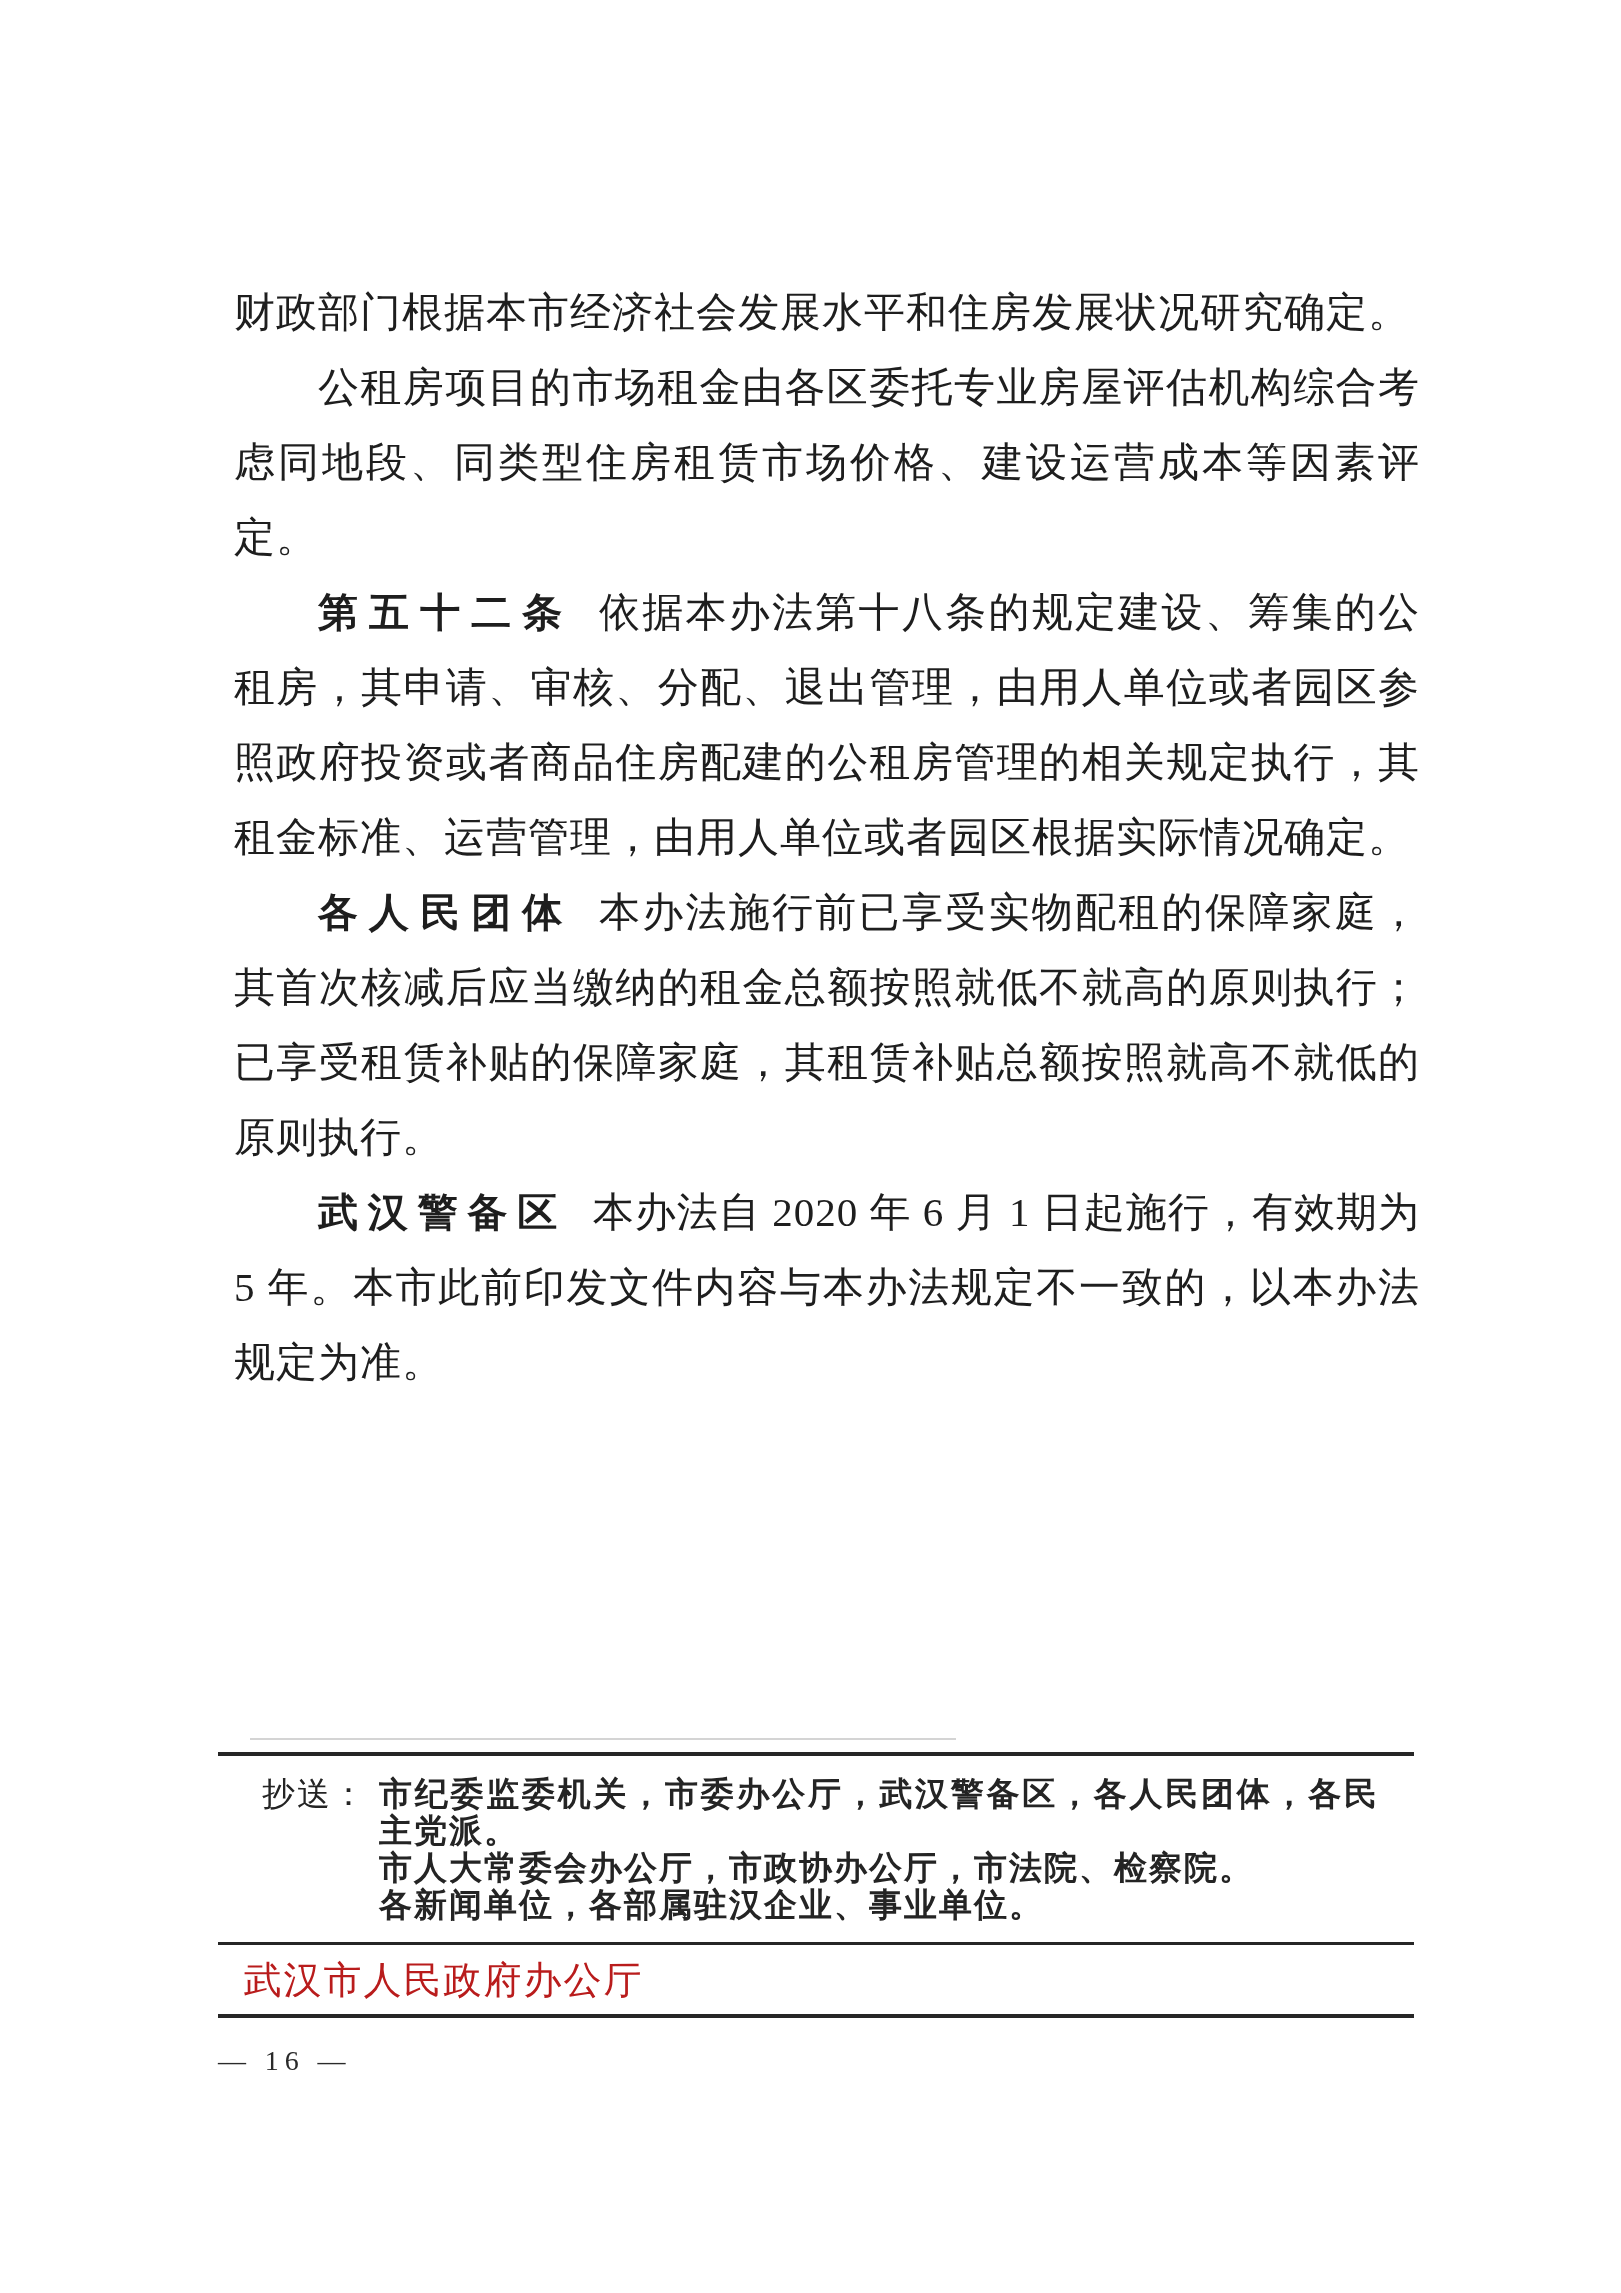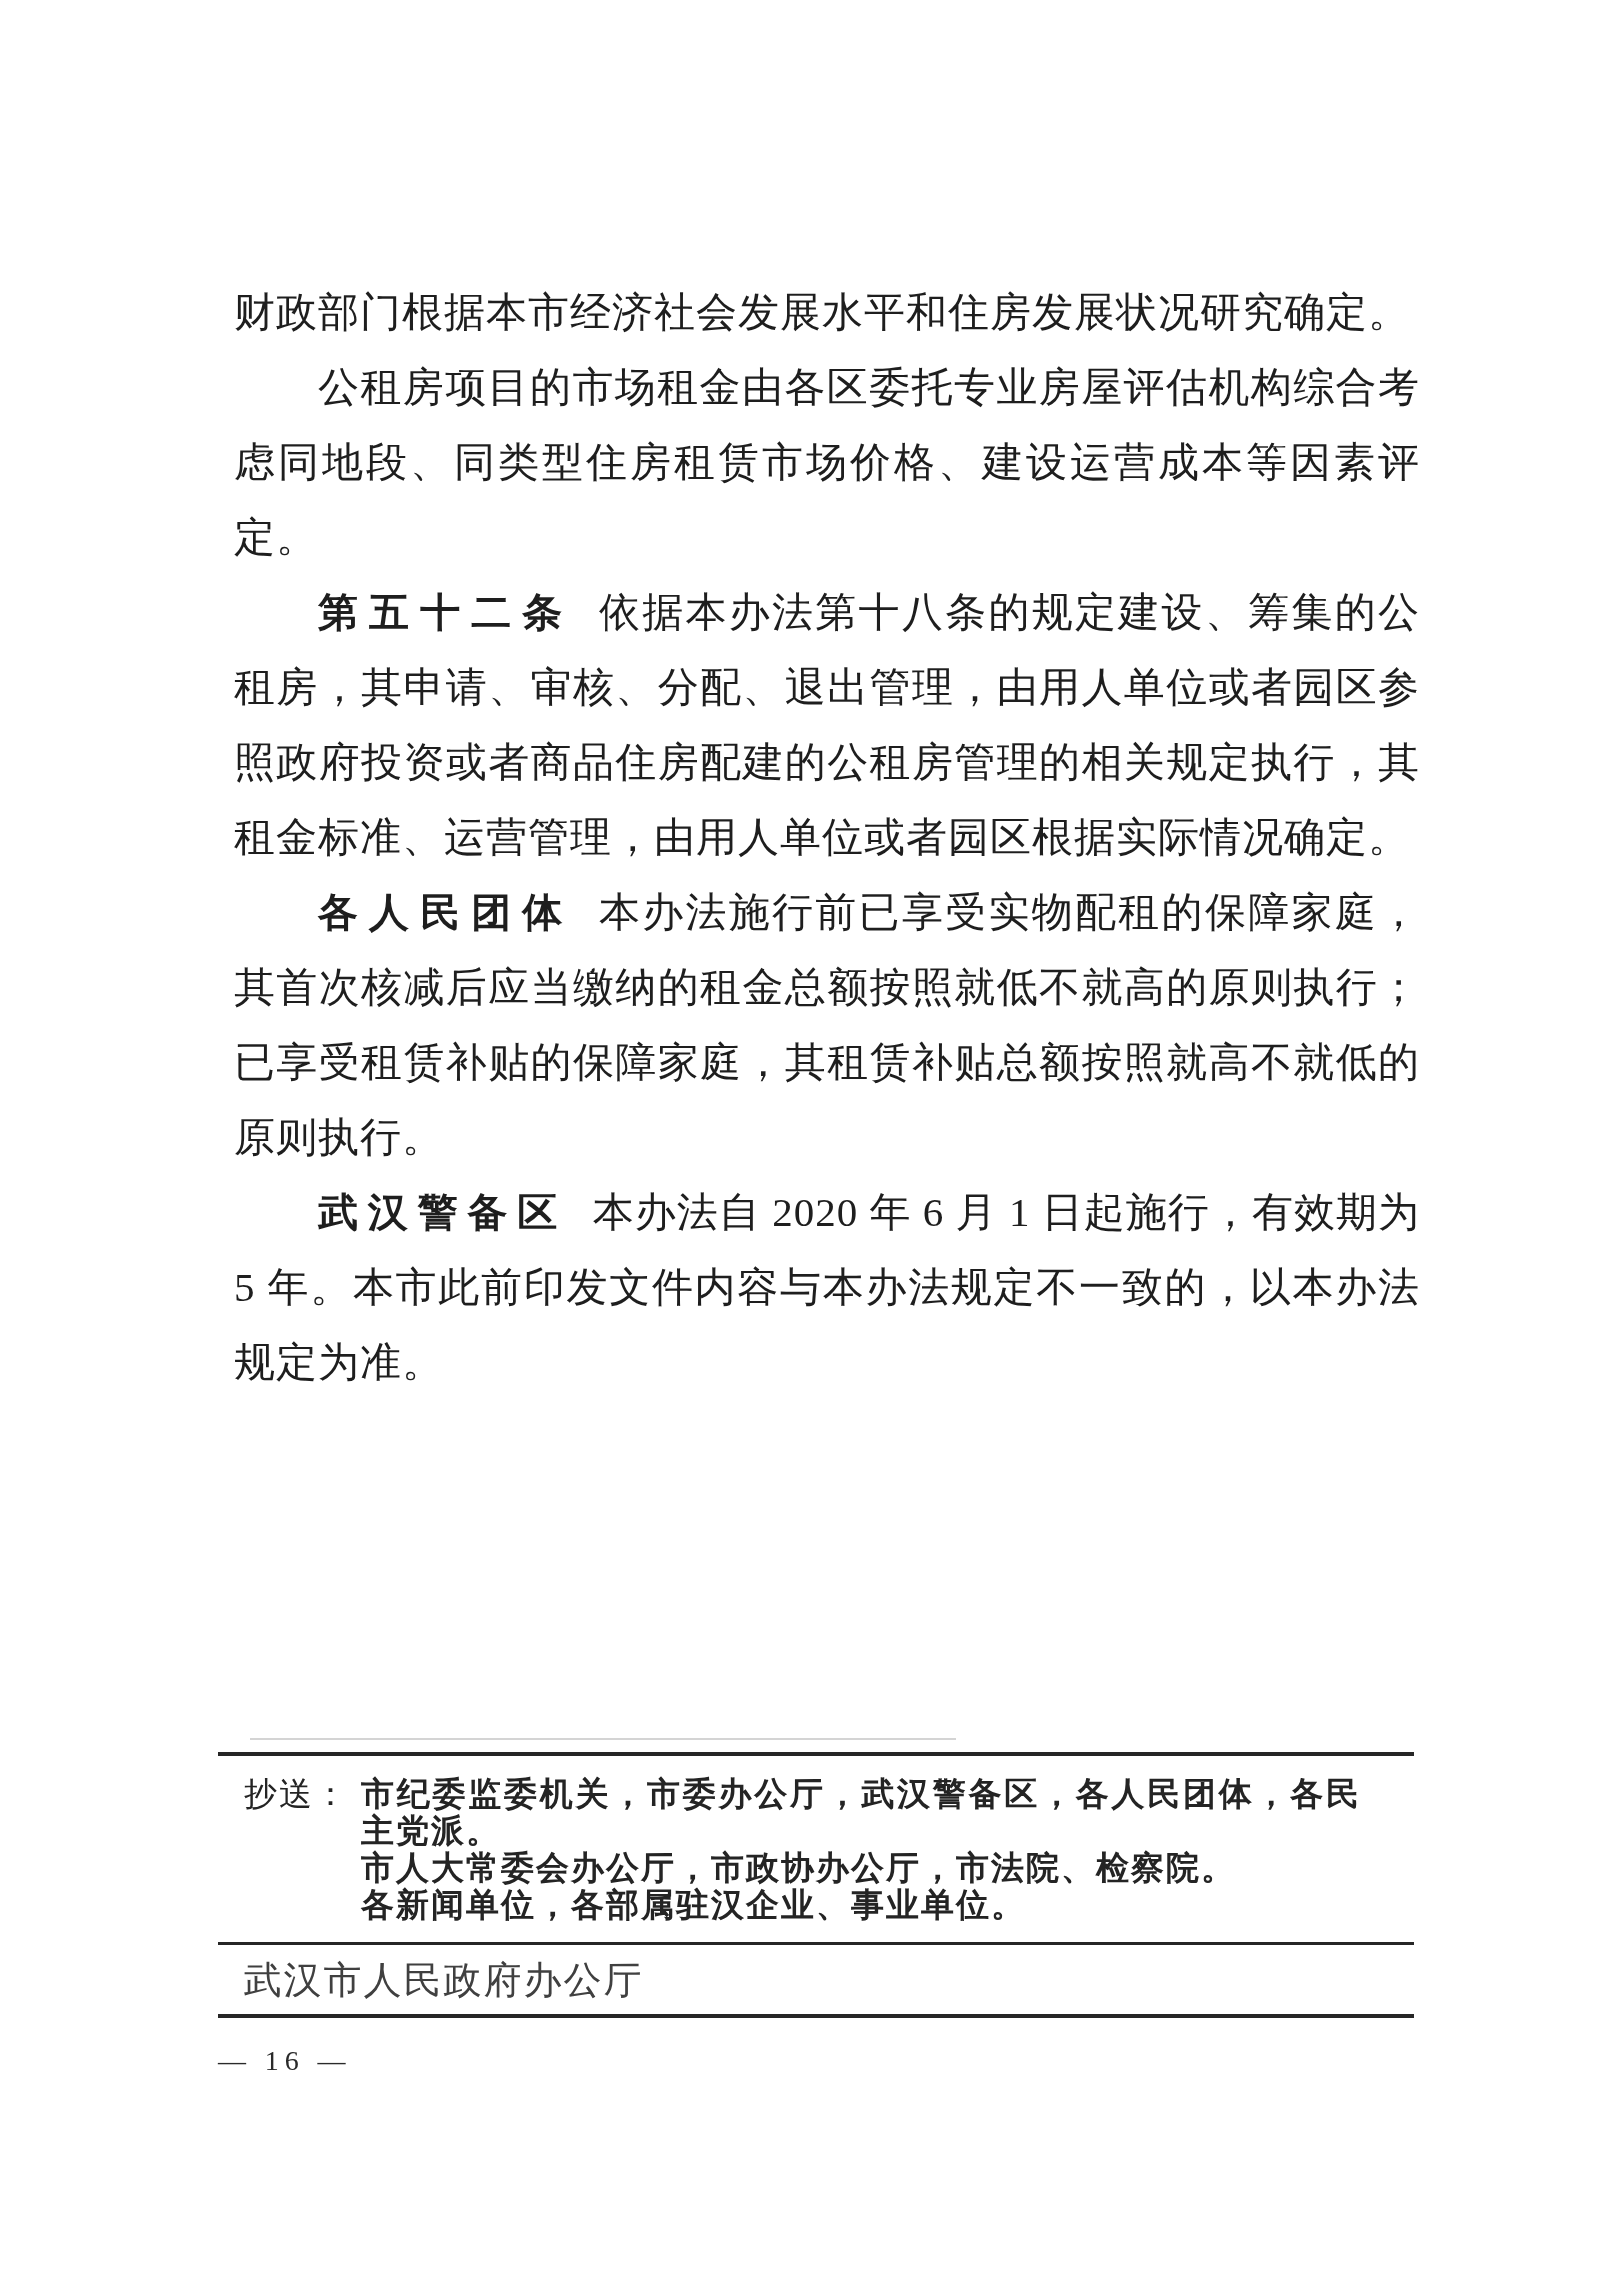--- a/index.html
+++ b/index.html
@@ -40,21 +40,21 @@
   
   .rule { position: absolute; background: #262626; }
   .rule-top    { left: 218px; top: 1752px; width: 1196px; height: 3.9px; }
   .rule-mid    { left: 218px; top: 1942px; width: 1196px; height: 2.9px; }
   .rule-bottom { left: 218px; top: 2014px; width: 1196px; height: 3.9px; }
   .ghost-line  { position: absolute; left: 250px; top: 1738px; width: 706px; height: 2px; background: #d4d4d4; }
 
   
   .cc {
     position: absolute;
-    left: 244px;
+    left: 262px;
     top: 1776px;
     width: 1157px;
     display: flex;
     font-size: 33px;
     line-height: 37px;
     letter-spacing: 2px;
     color: #242424;
   }
   .cc-label { flex: 0 0 117px; }
   .cc-body  { width: 1000px; text-align: justify; font-weight: bold; }
@@ -66,21 +66,21 @@
     left: 218px;
     top: 1945px;
     width: 1196px;
     height: 70px;
     box-sizing: border-box;
     padding: 0 57px 0 25.5px;
     display: flex;
     justify-content: space-between;
     align-items: center;
     font-size: 38px;
-    color: #404040;
+    color: #b91c1c;
   }
   .issuer { letter-spacing: 2px; }
   .print-date { letter-spacing: 1px; }
 
   
   .page-num {
     position: absolute;
     left: 218px;
     top: 2045px;
     font-size: 28px;

